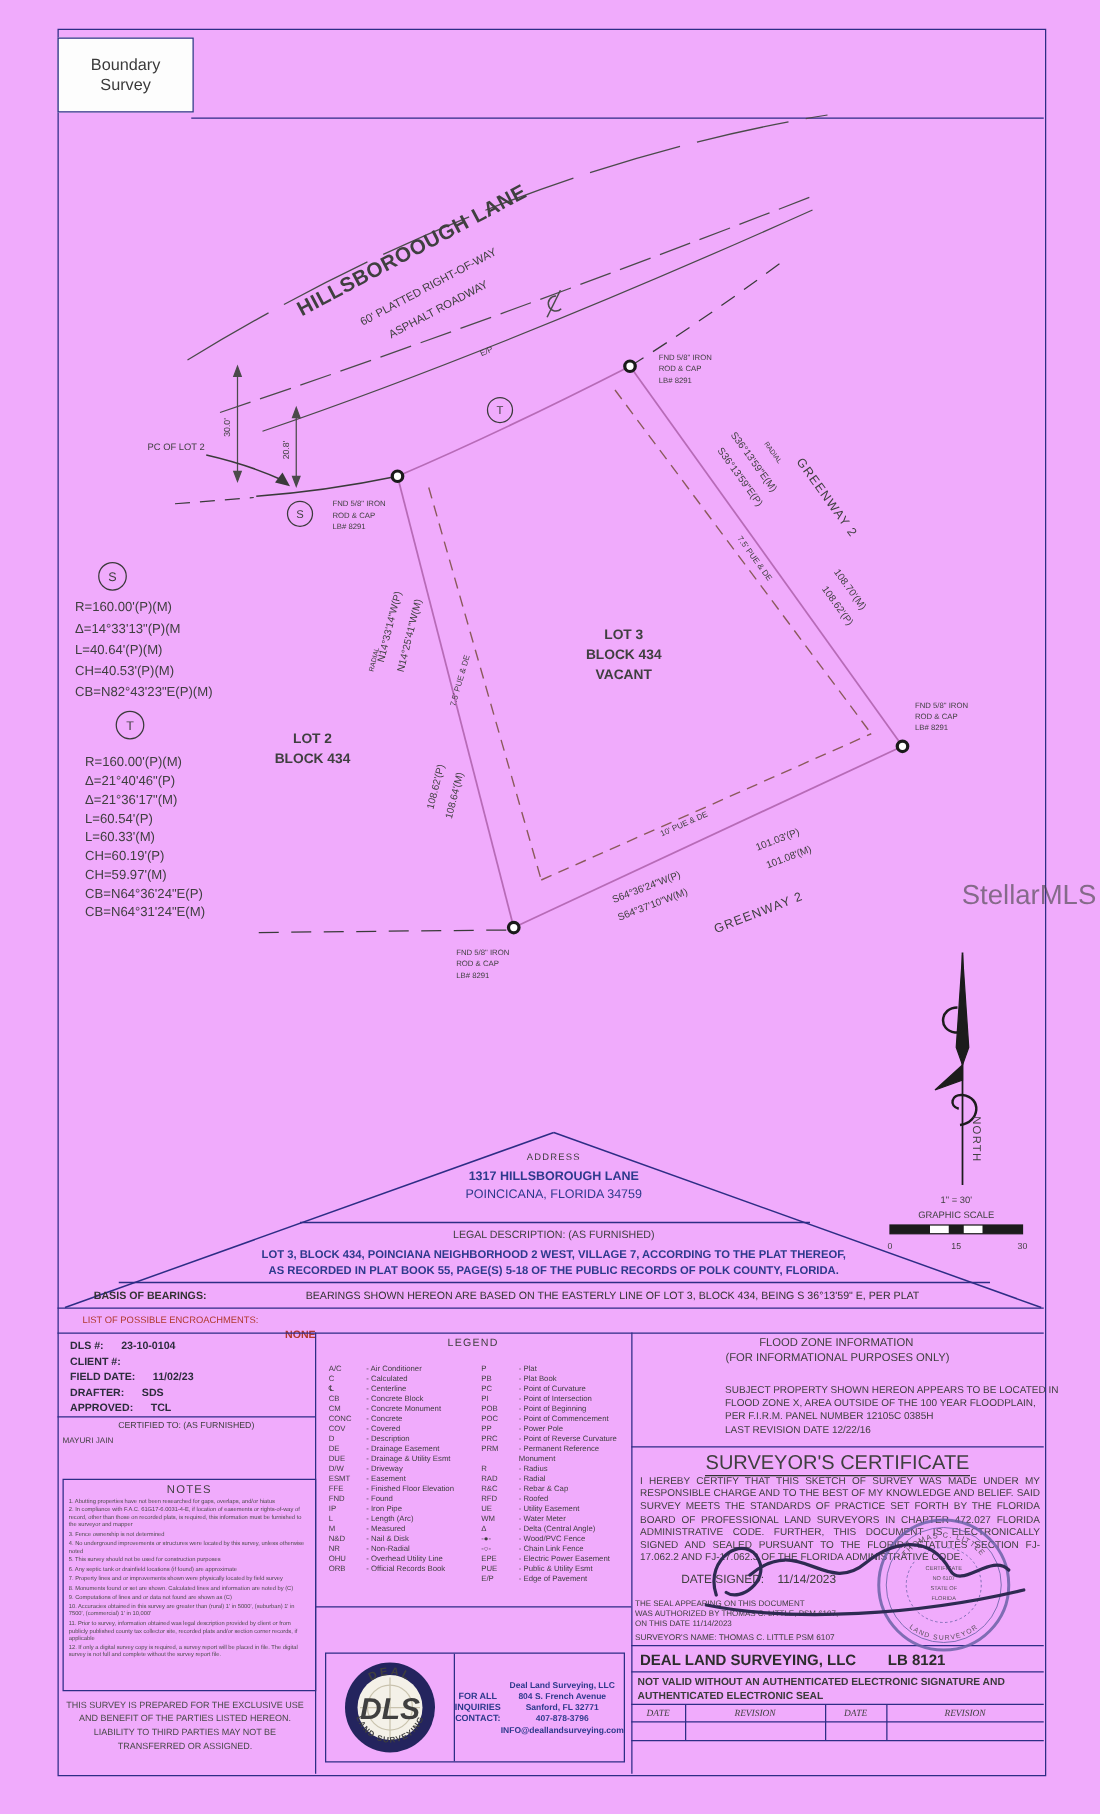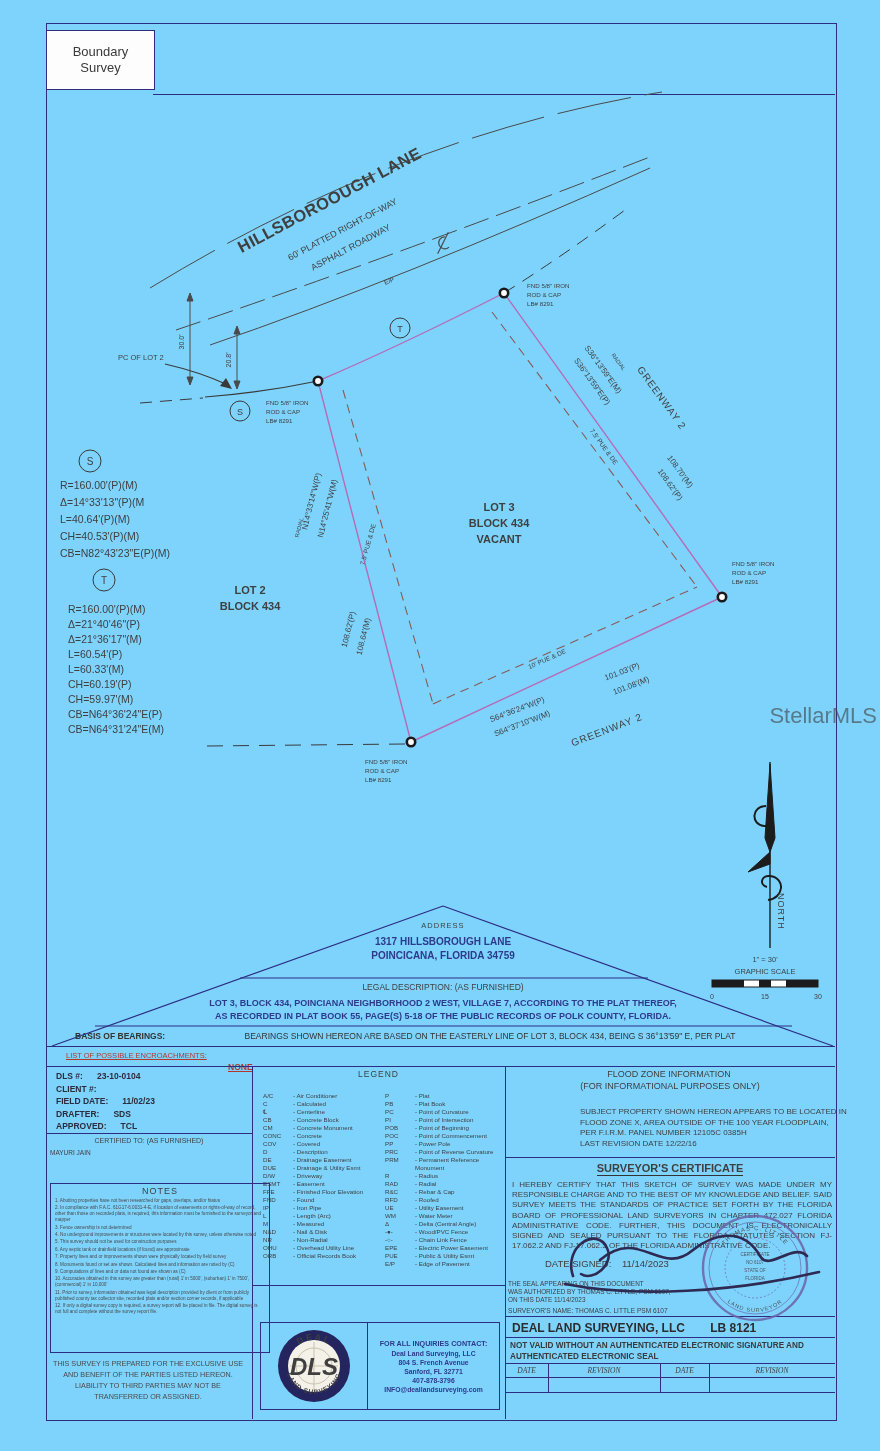--- a/index.html
+++ b/index.html
@@ -1,20 +1,20 @@
 <!DOCTYPE html>
 <html><head>
 <meta charset="utf-8">
 <style>
   html,body{margin:0;padding:0;background:#ffffff;}
-  #page{position:relative;width:880px;height:1451px;background:#7dd3fc;overflow:hidden;
+  #page{position:relative;width:880px;height:1451px;background:#f0abfc;overflow:hidden;
         font-family:"Liberation Sans","DejaVu Sans",sans-serif;color:#3f3f3f;}
   .abs{position:absolute;}
   .navy{color:#2d3a8c;}
-  .red{color:#b0392e;text-decoration:underline;}
+  .red{color:#b0392e;}
   .ctr{text-align:center;}
   .uline{}
   svg text{font-family:"Liberation Sans","DejaVu Sans",sans-serif;fill:#3f3f3f;}
   .lrow{display:grid;grid-template-columns:30px 1fr;line-height:8px;font-size:6.2px;}
   .irow{font-size:8.5px;font-weight:700;color:#2c2c3c;line-height:12.6px;white-space:nowrap;}
   .irow .v{margin-left:14px;}
   .note-item{margin-bottom:1.5px;}
 </style>
 </head>
 <body>
@@ -197,21 +197,21 @@
     <g stroke="#2d2d85" stroke-width="1.2" fill="none">
       <path d="M 443,906 L 52,1046"></path>
       <path d="M 443,906 L 833,1046"></path>
       <line x1="240" y1="978" x2="648" y2="978"></line>
       <line x1="95" y1="1026" x2="792" y2="1026"></line>
     </g>
   </svg>
 
   <div class="abs ctr" style="left:343px;top:921px;width:200px;font-size:7.5px;letter-spacing:1px;"><span class="uline">ADDRESS</span></div>
   <div class="abs ctr navy" style="left:293px;top:936px;width:300px;font-size:10px;font-weight:700;">1317 HILLSBOROUGH LANE</div>
-  <div class="abs ctr navy" style="left:293px;top:950px;width:300px;font-size:10px;font-weight:700;">POINCICANA, FLORIDA 34759</div>
+  <div class="abs ctr navy" style="left:293px;top:950px;width:300px;font-size:10px;font-weight:400;">POINCICANA, FLORIDA 34759</div>
   <div class="abs ctr" style="left:293px;top:982px;width:300px;font-size:8.5px;"><span class="uline">LEGAL DESCRIPTION: (AS FURNISHED)</span></div>
   <div class="abs ctr navy" style="left:140px;top:998px;width:606px;font-size:9px;font-weight:700;">LOT 3, BLOCK 434, POINCIANA NEIGHBORHOOD 2 WEST, VILLAGE 7, ACCORDING TO THE PLAT THEREOF,</div>
   <div class="abs ctr navy" style="left:140px;top:1011px;width:606px;font-size:9px;font-weight:700;">AS RECORDED IN PLAT BOOK 55, PAGE(S) 5-18 OF THE PUBLIC RECORDS OF POLK COUNTY, FLORIDA.</div>
   <div class="abs" style="left:75px;top:1031px;font-size:8.5px;font-weight:700;color:#333;">BASIS OF BEARINGS:</div>
   <div class="abs" style="left:170px;top:1031px;width:640px;font-size:8.5px;text-align:center;color:#333;">BEARINGS SHOWN HEREON ARE BASED ON THE EASTERLY LINE OF LOT 3, BLOCK 434, BEING S 36°13'59" E, PER PLAT</div>
   <div class="abs" style="left:46px;top:1046px;width:789px;border-top:1.2px solid #2d2d85;"></div>
   <div class="abs red" style="left:66px;top:1051px;font-size:7.5px;">LIST OF POSSIBLE ENCROACHMENTS:</div>
   <div class="abs red" style="left:228px;top:1050px;font-size:8.5px;font-weight:700;margin-top:12px;">NONE</div>
   <div class="abs" style="left:46px;top:1066px;width:789px;border-top:1.2px solid #2d2d85;"></div>
 
@@ -222,21 +222,21 @@
       <div class="irow"><span>DLS #:</span><span class="v">23-10-0104</span></div>
       <div class="irow"><span>CLIENT #:</span><span class="v"></span></div>
       <div class="irow"><span>FIELD DATE:</span><span class="v">11/02/23</span></div>
       <div class="irow"><span>DRAFTER:</span><span class="v">SDS</span></div>
       <div class="irow"><span>APPROVED:</span><span class="v">TCL</span></div>
     </div>
   <div class="abs" style="left:46px;top:1133px;width:206px;border-top:1px solid #2d2d85;"></div>
   <div class="abs ctr" style="left:46px;top:1137px;width:206px;font-size:7px;"><span class="uline">CERTIFIED TO: (AS FURNISHED)</span></div>
   <div class="abs" style="left:50px;top:1149px;font-size:6.5px;">MAYURI JAIN</div>
 
-  <div class="abs" style="left:50px;top:1183px;width:220px;height:170px;border:1px solid #2d2d85;box-sizing:border-box;padding:2px 4px;overflow:hidden;">
+  <div class="abs" style="left:50px;top:1183px;width:203px;height:170px;border:1px solid #2d2d85;box-sizing:border-box;padding:2px 4px;overflow:hidden;">
     <div class="ctr" style="font-size:9px;letter-spacing:1px;"><span class="uline">NOTES</span></div>
     <div style="font-size:4.6px;line-height:5.9px;color:#4a4a4a;margin-top:2px;">
         <div class="note-item">1. Abutting properties have not been researched for gaps, overlaps, and/or hiatus</div>
         <div class="note-item">2. In compliance with F.A.C. 61G17-6.0031-4-E, if location of easements or rights-of-way of record, other than those on recorded plats, is required, this information must be furnished to the surveyor and mapper</div>
         <div class="note-item">3. Fence ownership is not determined</div>
         <div class="note-item">4. No underground improvements or structures were located by this survey, unless otherwise noted</div>
         <div class="note-item">5. This survey should not be used for construction purposes</div>
         <div class="note-item">6. Any septic tank or drainfield locations (if found) are approximate</div>
         <div class="note-item">7. Property lines and or improvements shown were physically located by field survey</div>
         <div class="note-item">8. Monuments found or set are shown. Calculated lines and information are noted by (C)</div>
@@ -433,21 +433,21 @@
         <circle cx="40" cy="40" r="36" fill="#24245e"></circle>
         <circle cx="40" cy="40" r="26" fill="#f4f1e8"></circle>
         <circle cx="40" cy="40" r="18" fill="none" stroke="#c9c3ae" stroke-width="1"></circle>
         <line x1="40" y1="16" x2="40" y2="64" stroke="#c9c3ae" stroke-width="1"></line>
         <line x1="16" y1="40" x2="64" y2="40" stroke="#c9c3ae" stroke-width="1"></line>
         <text font-size="9" font-weight="bold" fill="#f4f1e8" letter-spacing="2"><textPath href="#arcTop" startOffset="50%" text-anchor="middle">DEAL</textPath></text>
         <text font-size="6.5" font-weight="bold" fill="#f4f1e8" letter-spacing="1"><textPath href="#arcBot" startOffset="50%" text-anchor="middle">LAND SURVEYING</textPath></text>
         <text x="40" y="49" font-size="24" font-weight="bold" fill="#2e2e2e" text-anchor="middle" style="font-style:italic;">DLS</text>
       </svg>
     </div>
-    <div style="flex:1;display:flex;flex-direction:column;align-items:center;justify-content:center;">
+    <div style="flex:1;display:flex;align-items:center;justify-content:center;">
       <div class="navy ctr" style="font-size:7.2px;font-weight:700;margin-bottom:1px;">FOR ALL INQUIRIES CONTACT:</div>
       <div class="ctr" style="font-size:6.8px;font-weight:700;color:#2d3a8c;line-height:9px;">
           <div>Deal Land Surveying, LLC</div>
           <div>804 S. French Avenue</div>
           <div>Sanford, FL 32771</div>
           <div>407-878-3796</div>
           <div>INFO@deallandsurveying.com</div>
         </div>
     </div>
   </div>
@@ -455,21 +455,21 @@
   <div class="abs ctr" style="left:505px;top:1069px;width:328px;font-size:9px;"><span class="uline">FLOOD ZONE INFORMATION</span></div>
   <div class="abs ctr" style="left:505px;top:1081px;width:330px;font-size:9px;">(FOR INFORMATIONAL PURPOSES ONLY)</div>
   <div class="abs" style="left:532px;top:1107px;width:290px;font-size:8px;line-height:10.5px;margin-left:48px;">
       <div>SUBJECT PROPERTY SHOWN HEREON APPEARS TO BE LOCATED IN</div>
       <div>FLOOD ZONE X, AREA OUTSIDE OF THE 100 YEAR FLOODPLAIN,</div>
       <div>PER F.I.R.M. PANEL NUMBER 12105C 0385H</div>
       <div>LAST REVISION DATE 12/22/16</div>
     </div>
   <div class="abs" style="left:505px;top:1157px;width:330px;border-top:1.2px solid #2d2d85;"></div>
 
-  <div class="abs ctr" style="left:505px;top:1162px;width:330px;font-size:11px;font-weight:bold;"><span style="border-bottom:1.5px solid #333;padding-bottom:1px;">SURVEYOR'S CERTIFICATE</span></div>
+  <div class="abs ctr" style="left:505px;top:1162px;width:330px;font-size:16px;"><span style="border-bottom:1.5px solid #333;padding-bottom:1px;">SURVEYOR'S CERTIFICATE</span></div>
   <div class="abs" style="left:512px;top:1180px;width:320px;font-size:8px;line-height:10.2px;text-align:justify;">I HEREBY CERTIFY THAT THIS SKETCH OF SURVEY WAS MADE UNDER MY RESPONSIBLE CHARGE AND TO THE BEST OF MY KNOWLEDGE AND BELIEF. SAID SURVEY MEETS THE STANDARDS OF PRACTICE SET FORTH BY THE FLORIDA BOARD OF PROFESSIONAL LAND SURVEYORS IN CHAPTER 472.027 FLORIDA ADMINISTRATIVE CODE. FURTHER, THIS DOCUMENT IS ELECTRONICALLY SIGNED AND SEALED PURSUANT TO THE FLORIDA STATUTES SECTION FJ-17.062.2 AND FJ-17.062.3 OF THE FLORIDA ADMINISTRATIVE CODE.</div>
   <div class="abs" style="left:545px;top:1258px;font-size:9.5px;">
     <span>DATE SIGNED:</span>
     <span style="margin-left:8px;text-align:center;">11/14/2023</span>
   </div>
   <div class="abs" style="left:508px;top:1280px;width:220px;font-size:6.4px;line-height:8.2px;">
       <div>THE SEAL APPEARING ON THIS DOCUMENT</div>
       <div>WAS AUTHORIZED BY THOMAS C. LITTLE, PSM 6107,</div>
       <div>ON THIS DATE 11/14/2023</div>
     </div>

